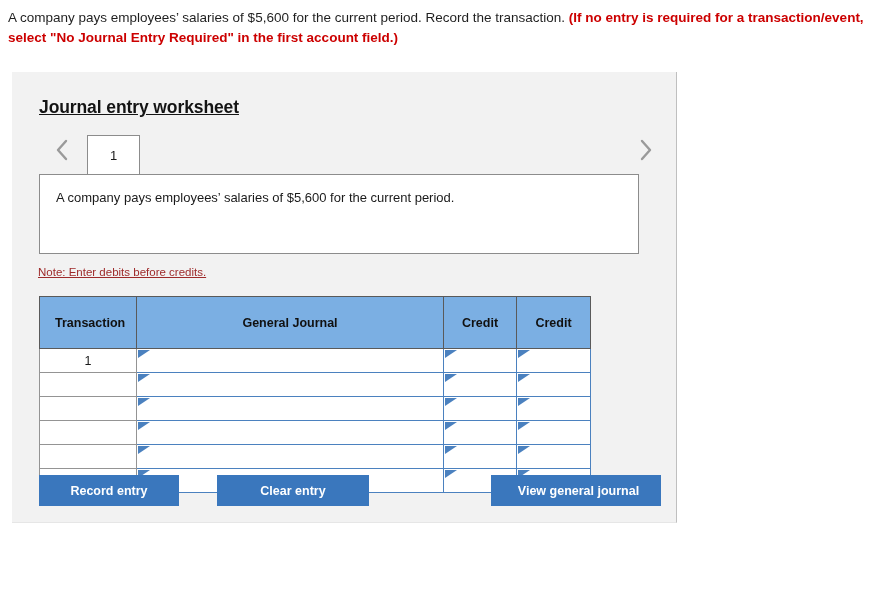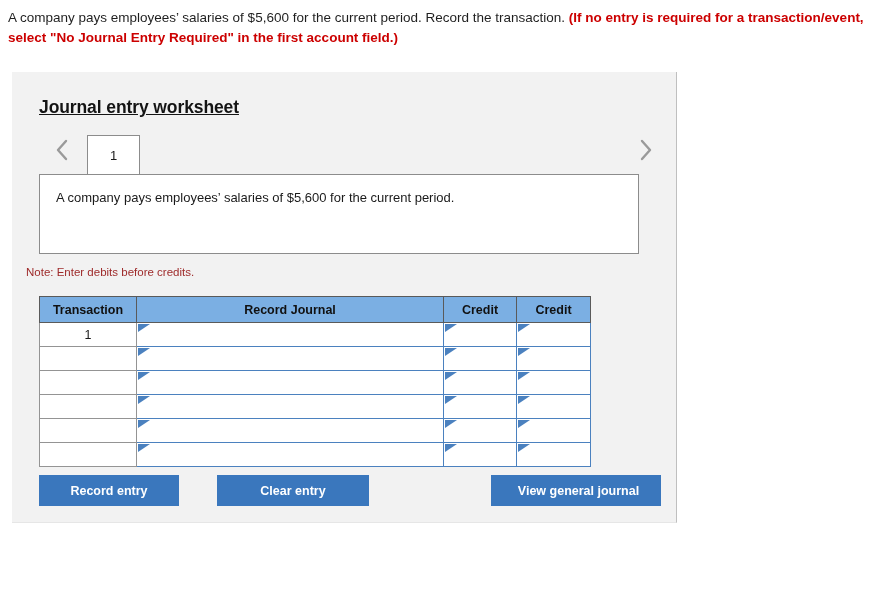--- a/index.html
+++ b/index.html
@@ -109,43 +109,44 @@
     left: 16px;
     top: 14px;
     right: 12px;
     font-size: 13px;
     line-height: 18px;
     color: #1a1a1a;
   }
 
   #note-text {
     position: absolute;
-    left: 14px;
+    left: 26px;
     top: 194px;
     font-size: 11.5px;
     color: #9e2a2a;
+    text-decoration: underline;
   }
 
   
   #journal-table {
     position: absolute;
     left: 27px;
     top: 224px;
     width: 551px;
     border-collapse: collapse;
     table-layout: fixed;
   }
   #journal-table th {
     background: #7bafe3;
     border: 1px solid #5a5a5a;
     font-size: 12.5px;
     font-weight: bold;
     color: #111111;
     height: 21px;
-    padding: 2px;
+    padding: 15px;
     text-align: center;
   }
   #journal-table td {
     padding: 0;
     height: 23px;
     background: #ffffff;
   }
   .col-transaction { width: 97px; }
   .col-journal     { width: 307px; }
   .col-debit       { width: 73px; }
@@ -233,21 +234,21 @@
   <table id="journal-table">
     <colgroup>
       <col class="col-transaction">
       <col class="col-journal">
       <col class="col-debit">
       <col class="col-credit">
     </colgroup>
     <thead>
       <tr>
         <th>Transaction</th>
-        <th>Record Journal</th>
+        <th>General Journal</th>
         <th>Credit</th>
         <th>Credit</th>
       </tr>
     </thead>
     <tbody id="journal-table-body">
 
     <tr>
           <td class="cell-transaction">1</td>
           <td class="cell-input">
             <span class="cell-marker"></span>

